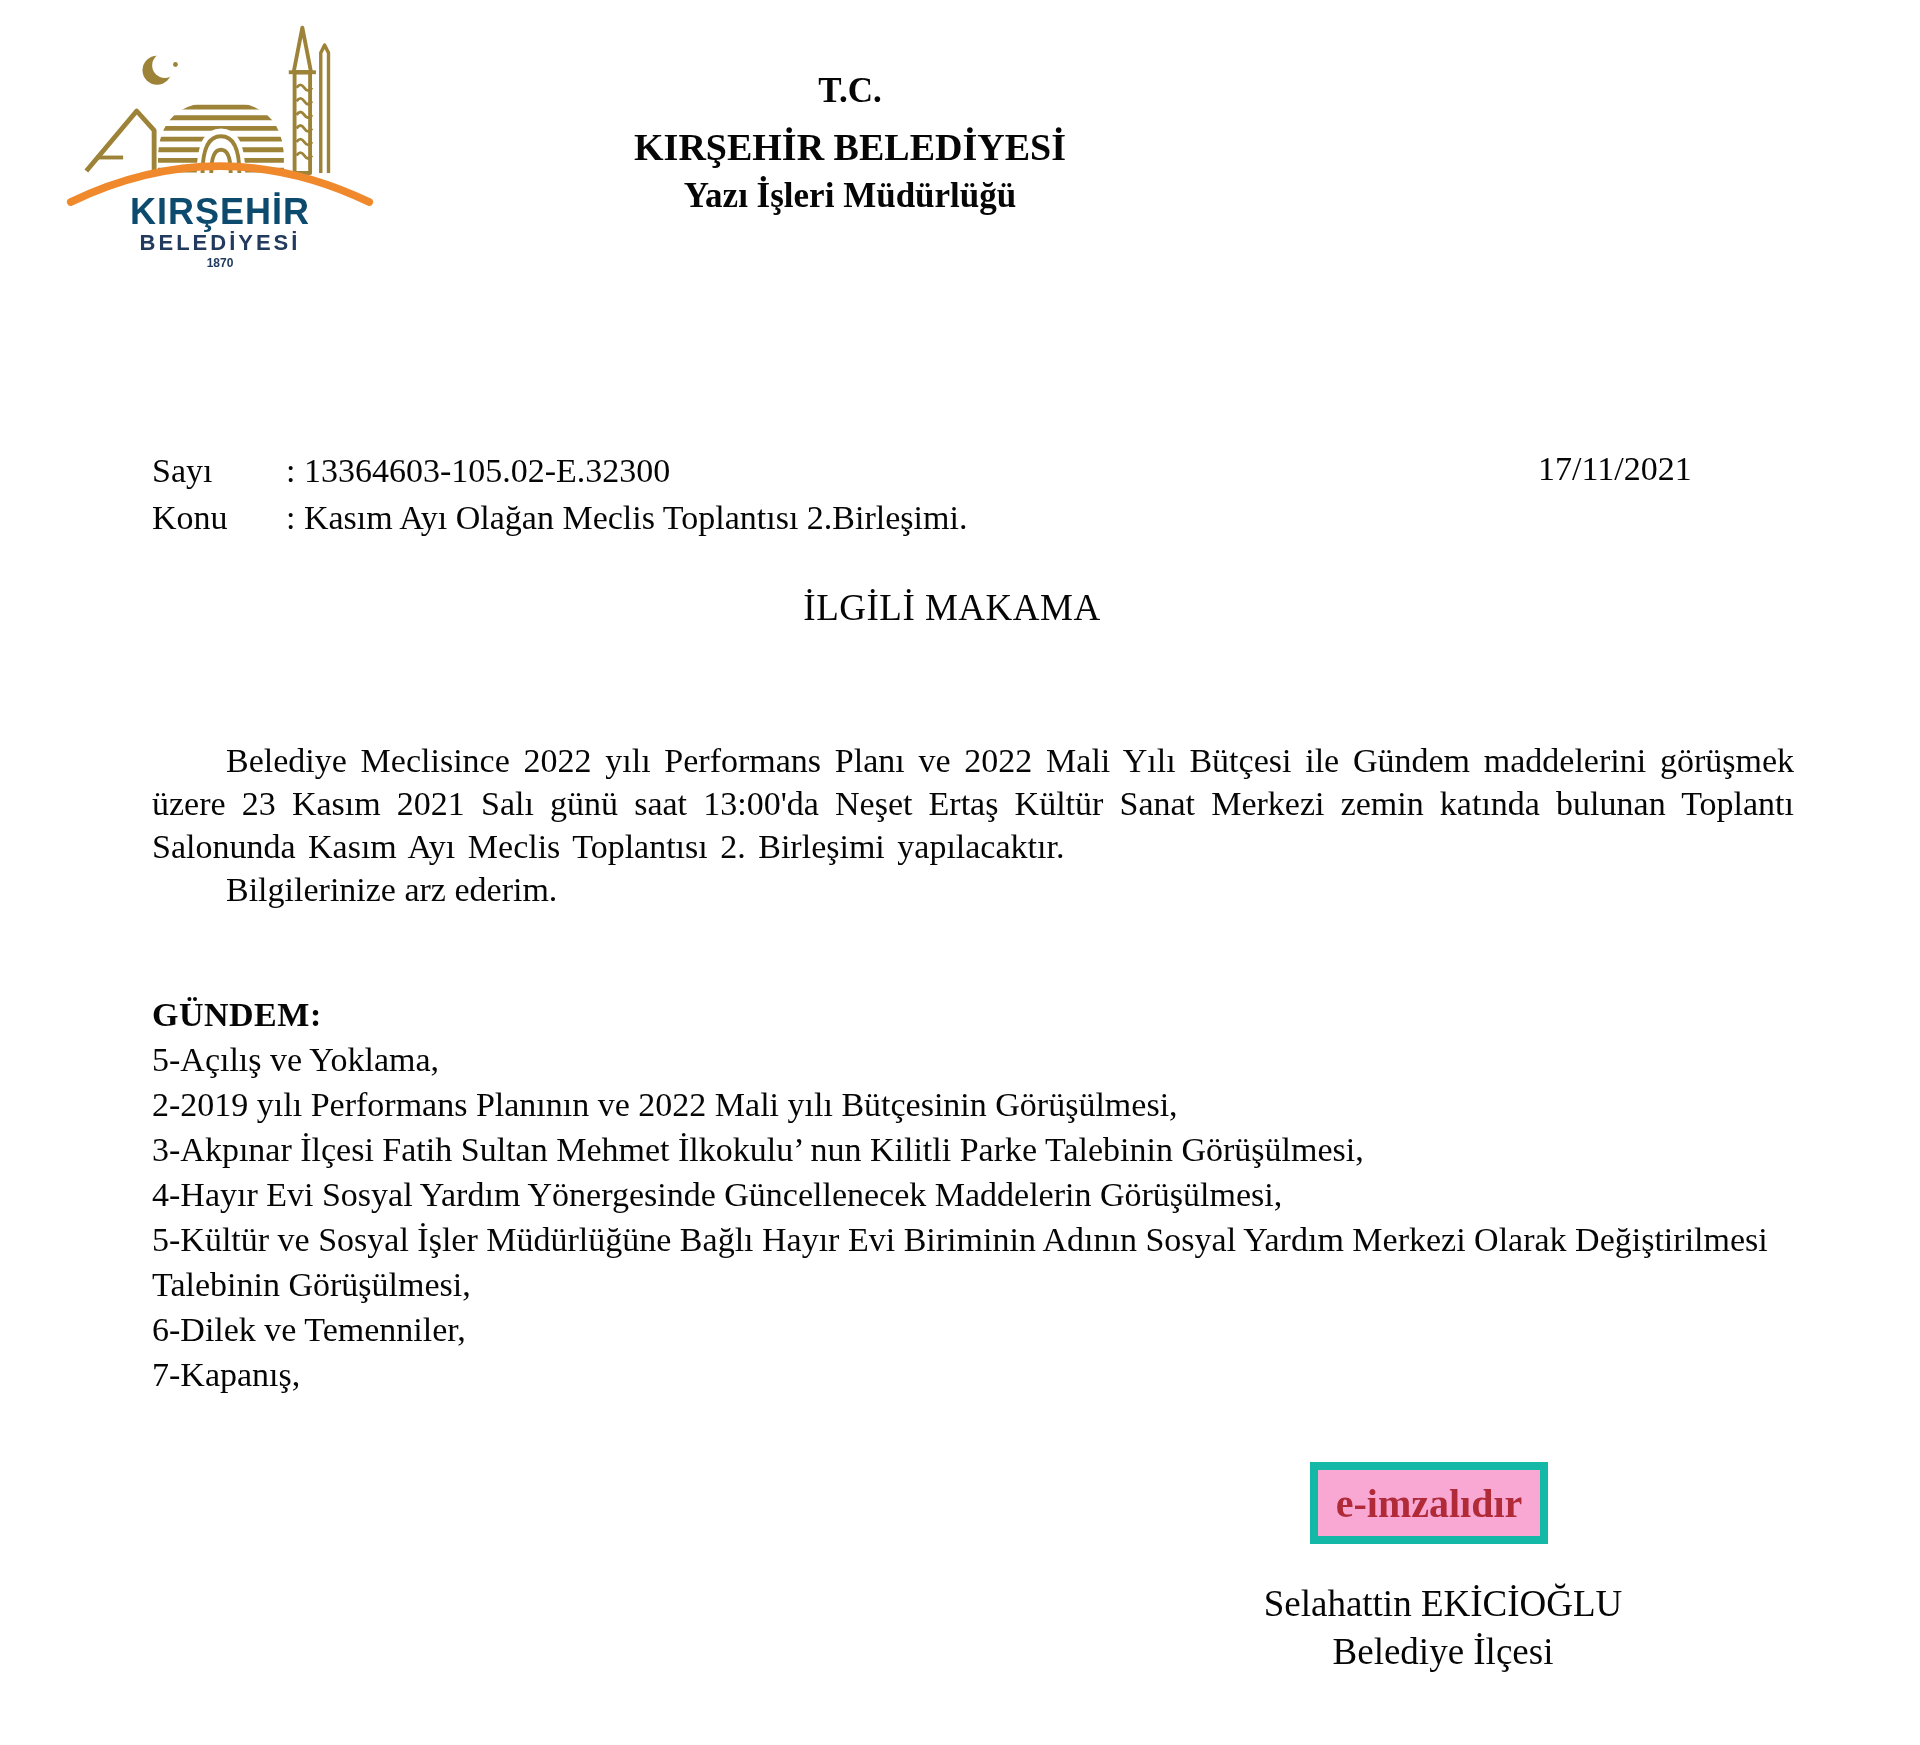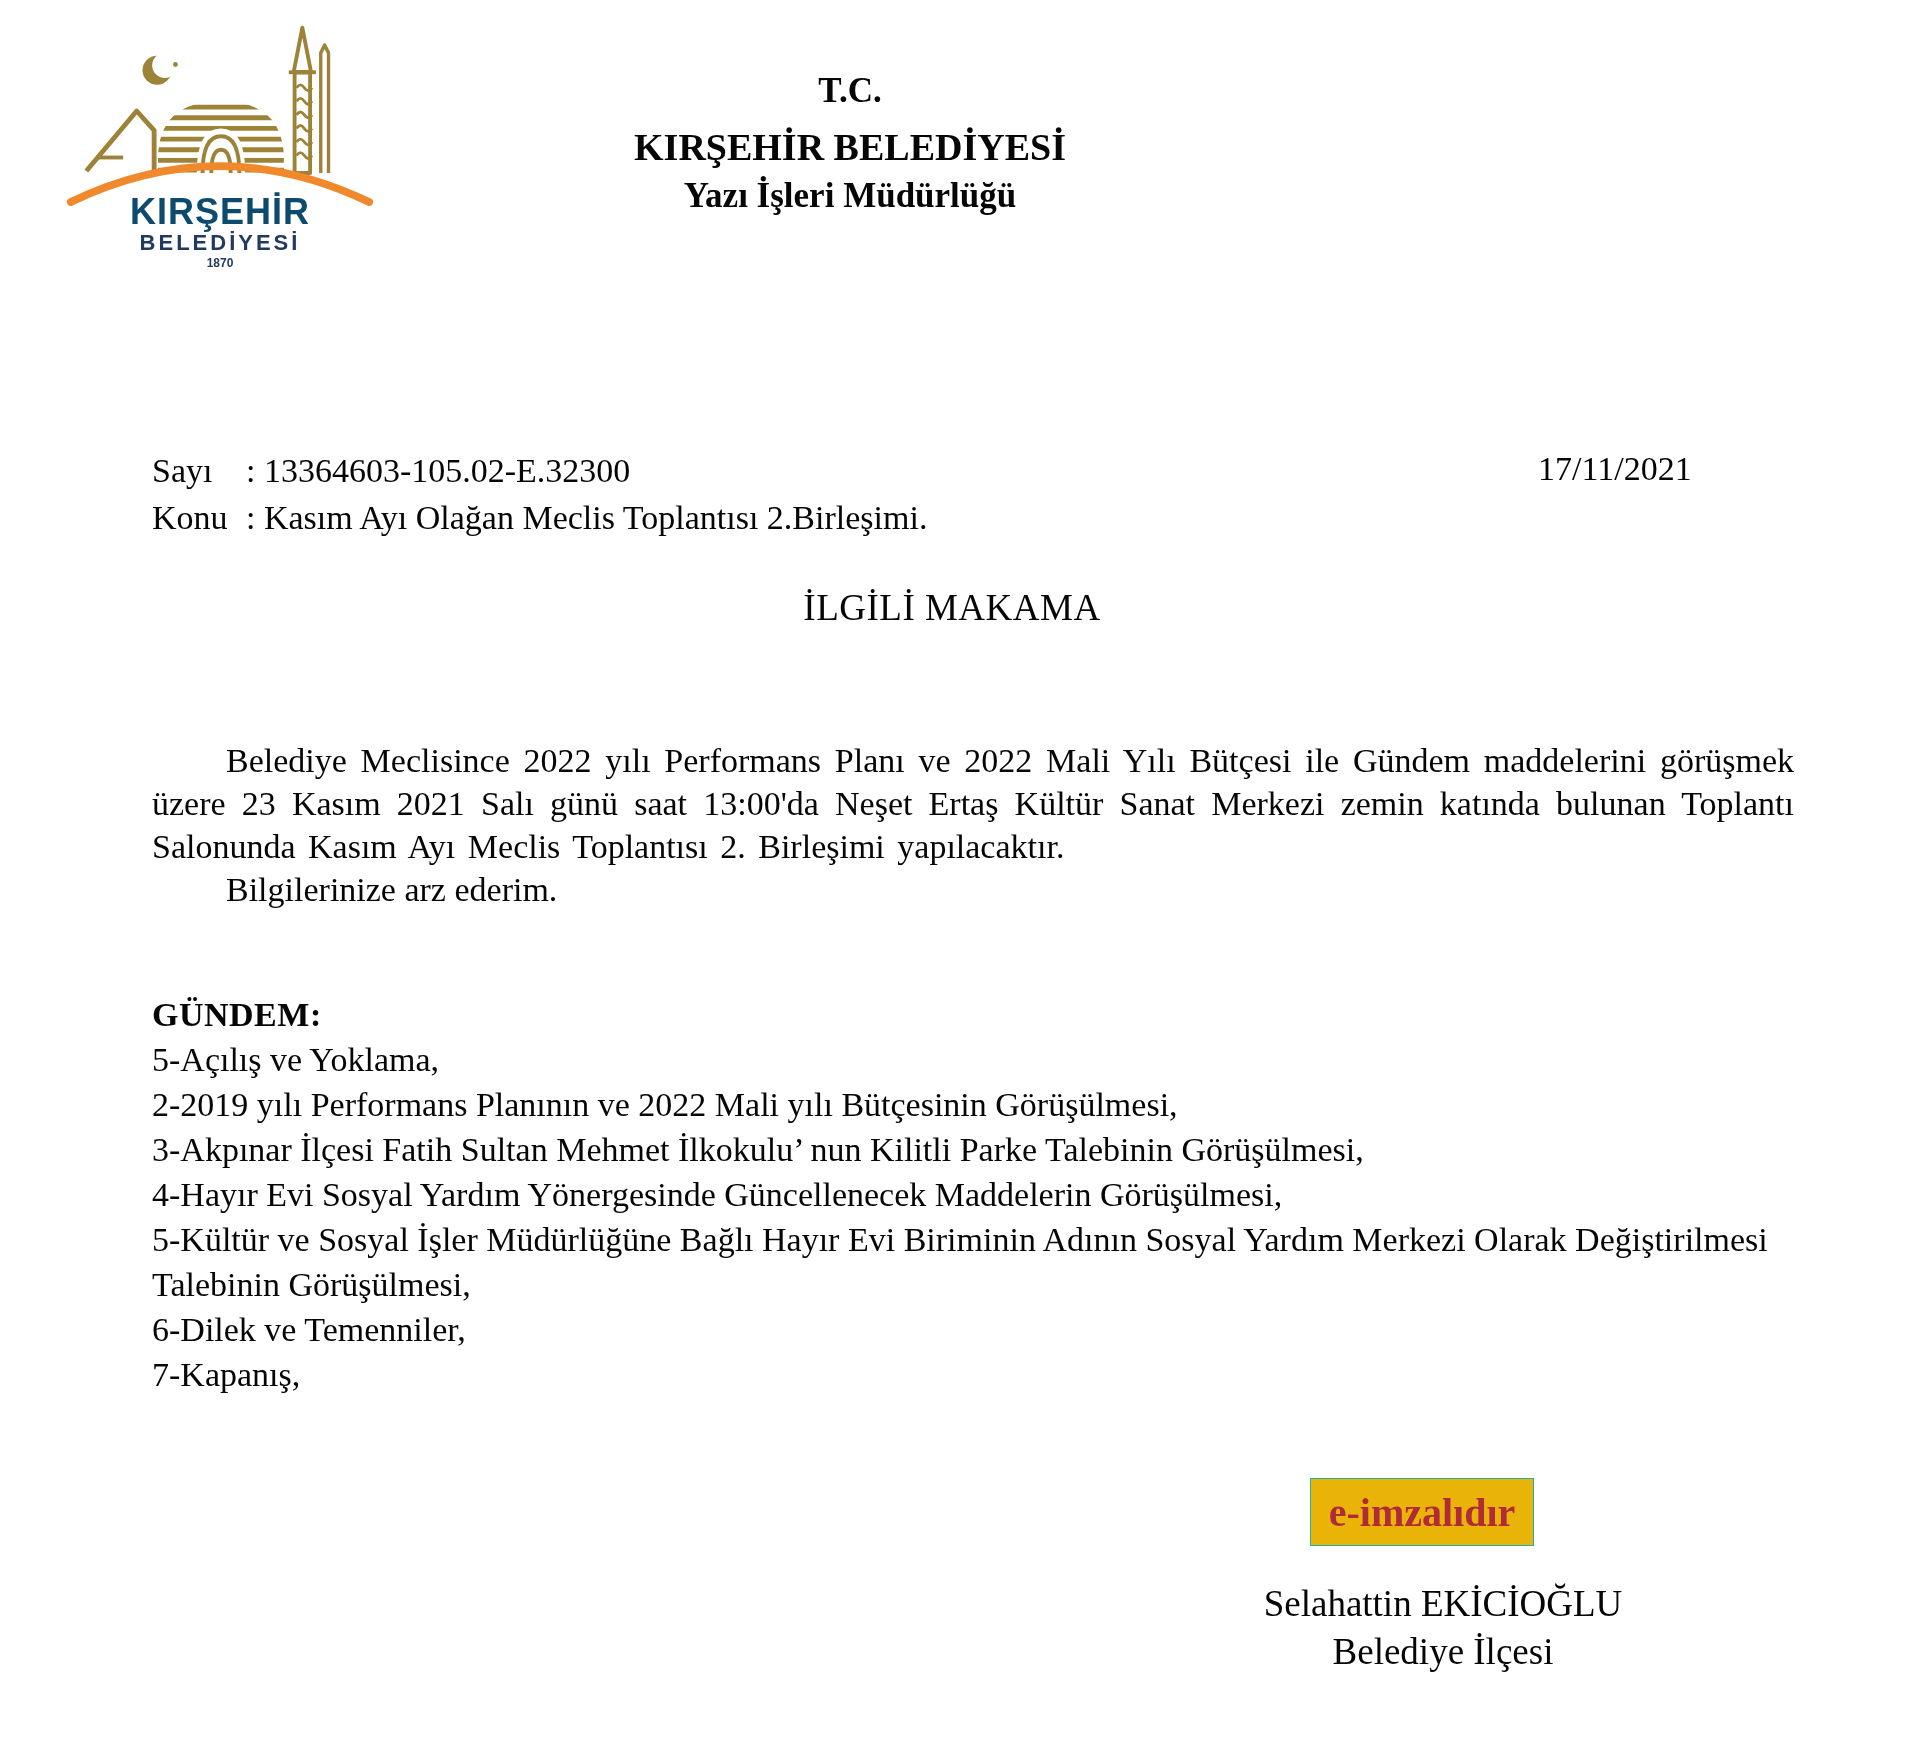--- a/index.html
+++ b/index.html
@@ -50,21 +50,21 @@
     left:350px; top:72px;
     width:1000px;
     text-align:center;
   }
   .lh-tc{font-size:35px;font-weight:bold;line-height:1.1;}
   .lh-muni{font-size:38px;font-weight:bold;line-height:1.1;margin-top:16px;}
   .lh-dept{font-size:35px;font-weight:bold;line-height:1.1;margin-top:9px;}
 
   
   .meta{position:absolute;left:152px;top:448px;font-size:34px;}
-  .meta-row{display:flex;line-height:1.38;}
+  .meta-row{display:flex;line-height:1.38;gap:40px;}
   .meta-label{display:inline-block;width:94px;}
   .doc-date{
     position:absolute;
     left:1538px; top:450px;
     font-size:34px;
   }
 
   
   .recipient{
     position:absolute;
@@ -103,26 +103,25 @@
     line-height:45px;
   }
   .agenda-title{font-weight:bold;letter-spacing:0.5px;}
   .agenda-item{margin:0;}
 
   
   .stamp{
     position:absolute;
     left:1310px; top:1462px;
     width:222px; height:66px;
-    border:1px solid #14b8a6;
-    background:#eab308;
+    border:8px solid #14b8a6;
+    background:#f9a8d4;
     display:flex;
     align-items:center;
     justify-content:center;
-    margin-top:16px;
   }
   .stamp-text{
     font-size:40px;
     font-weight:bold;
     color:#b02a38;
   }
 
   
   .signature{
     position:absolute;

